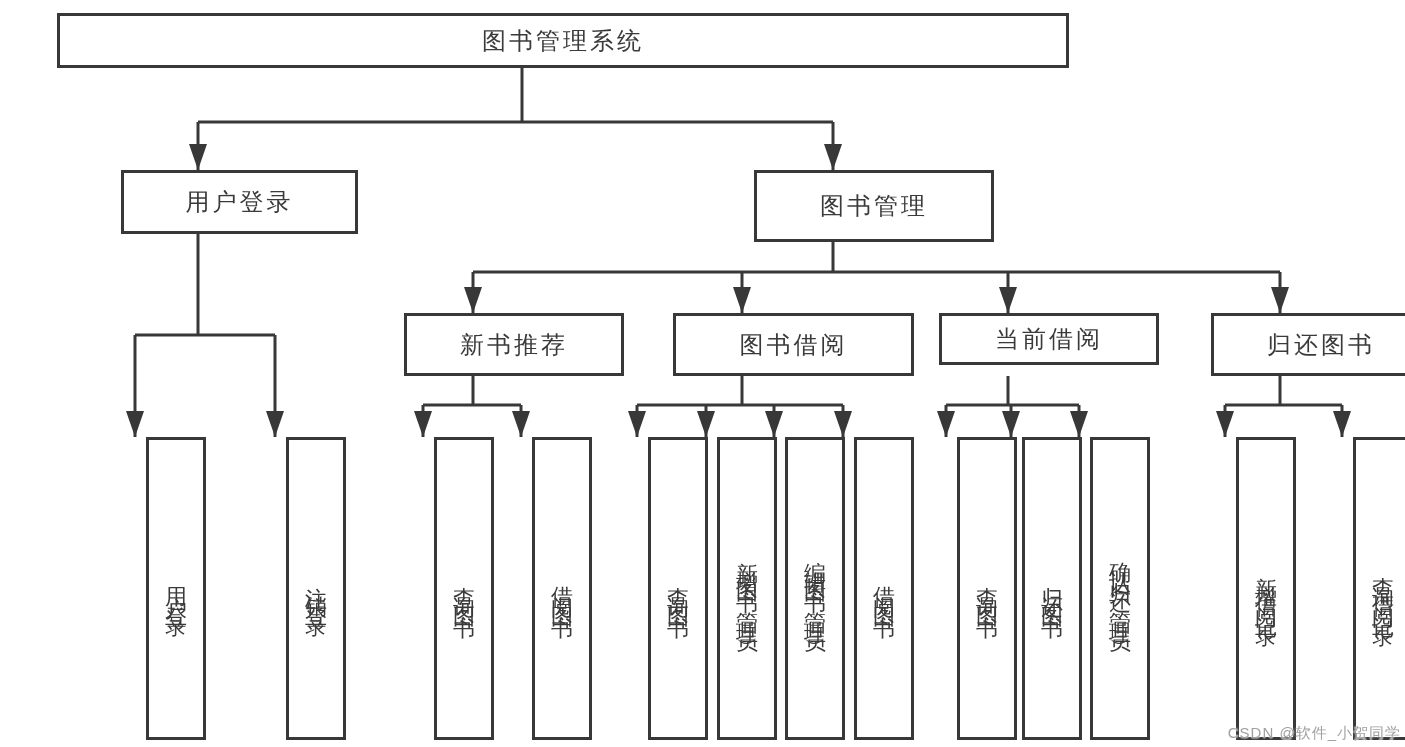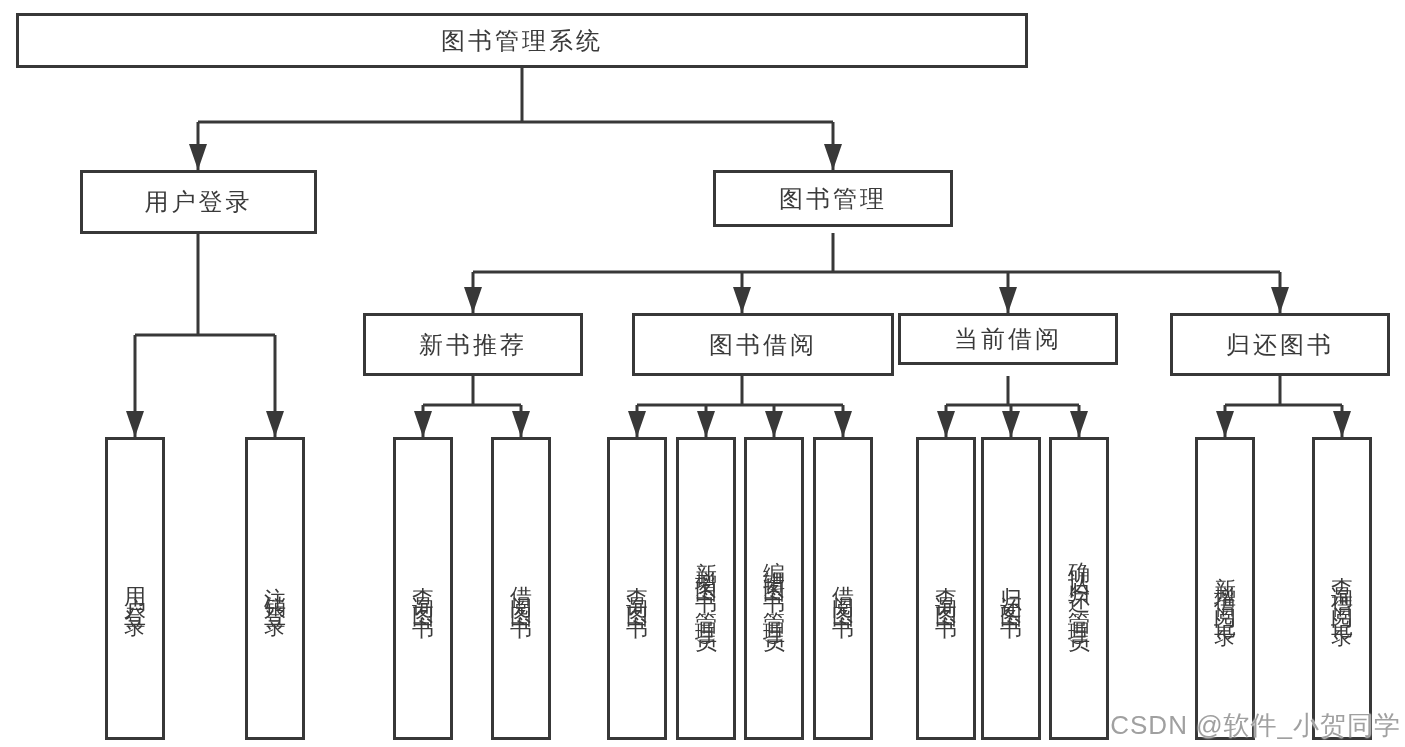--- a/index.html
+++ b/index.html
@@ -20,38 +20,39 @@
   .node {
     position: absolute;
     box-sizing: border-box;
     background: #ffffff;
     border: 3px solid #383838;
     color: #3a3a3a;
     display: flex;
     align-items: center;
     justify-content: center;
     z-index: 2;
+    margin-left: 41px;
   }
   .node.h {
     font-size: 24px;
     letter-spacing: 3px;
     white-space: nowrap;
   }
   .node.v .vtext {
     writing-mode: vertical-rl;
     text-orientation: mixed;
     font-size: 22px;
     letter-spacing: 10px;
     line-height: 1;
   }
   .watermark {
     position: absolute;
     right: 4px;
     bottom: 4px;
-    font-size: 26px;
+    font-size: 15px;
     letter-spacing: 1px;
     color: #a0a0a0;
     text-shadow: 0 0 2px #ffffff, 0 0 2px #ffffff;
     z-index: 3;
     white-space: nowrap;
   }
 </style>
 </head>
 <body>
 
@@ -110,24 +111,24 @@
         <path d="M1280,376 V405 M1225,405 H1342"></path>
         <path d="M1225,405 V437" marker-end="url(#arrow)"></path>
         <path d="M1342,405 V437" marker-end="url(#arrow)"></path>
       </g>
     </g>
   </svg>
 
   <div class="node h" style="left:16px; top:13px; width:1012px; height:55px;">图书管理系统</div>
 
   <div class="node h" style="left:80px; top:170px; width:237px; height:64px;">用户登录</div>
-  <div class="node h" style="left:713px; top:170px; width:240px; height:57px;text-align:right;">图书管理</div>
+  <div class="node h" style="left:713px; top:170px; width:240px; height:72px;text-align:right;">图书管理</div>
 
   <div class="node h" style="left:363px; top:313px; width:220px; height:63px;font-family:Liberation Serif, serif;">新书推荐</div>
-  <div class="node h" style="left:632px; top:313px; width:262px; height:63px;">图书借阅</div>
+  <div class="node h" style="left:632px; top:313px; width:241px; height:63px;">图书借阅</div>
   <div class="node h" style="left:898px; top:313px; width:220px; height:52px;">当前借阅</div>
   <div class="node h" style="left:1170px; top:313px; width:220px; height:63px;">归还图书</div>
 
   <div class="node v" style="left:105px; top:437px; width:60px; height:303px;">
     <span class="vtext">用户登录</span>
   </div>
   <div class="node v" style="left:245px; top:437px; width:60px; height:303px;">
     <span class="vtext">注销登录</span>
   </div>
 

